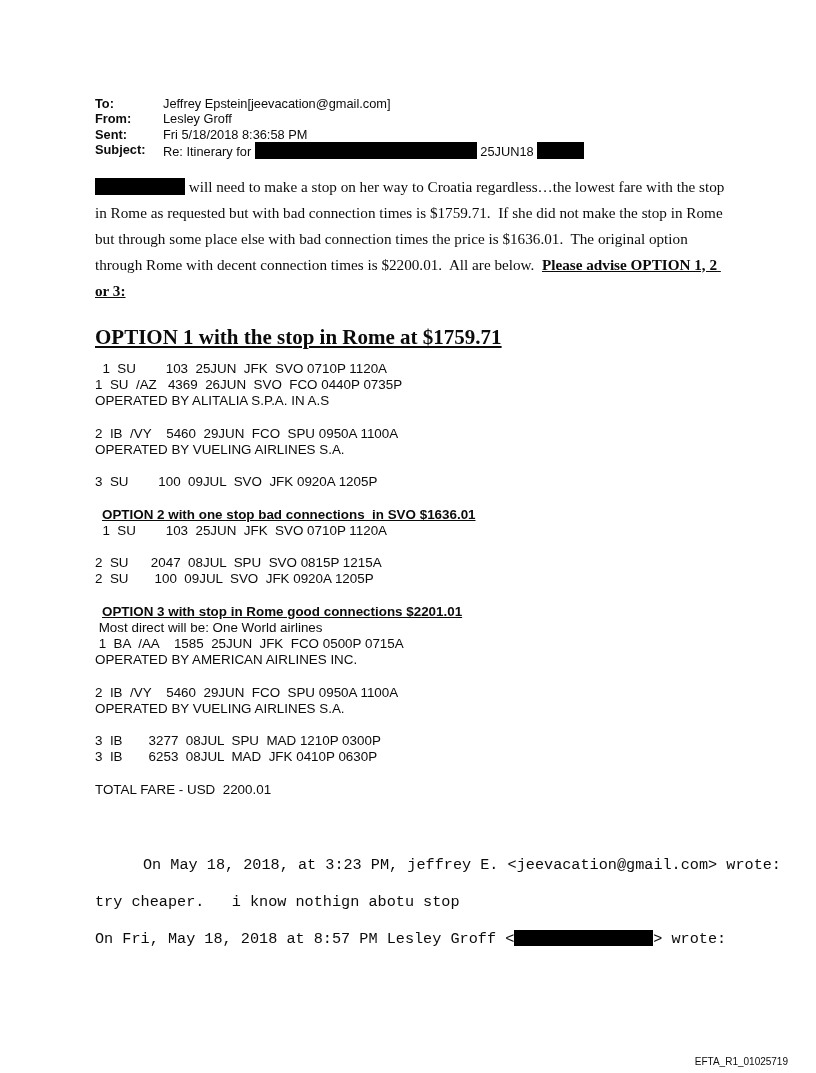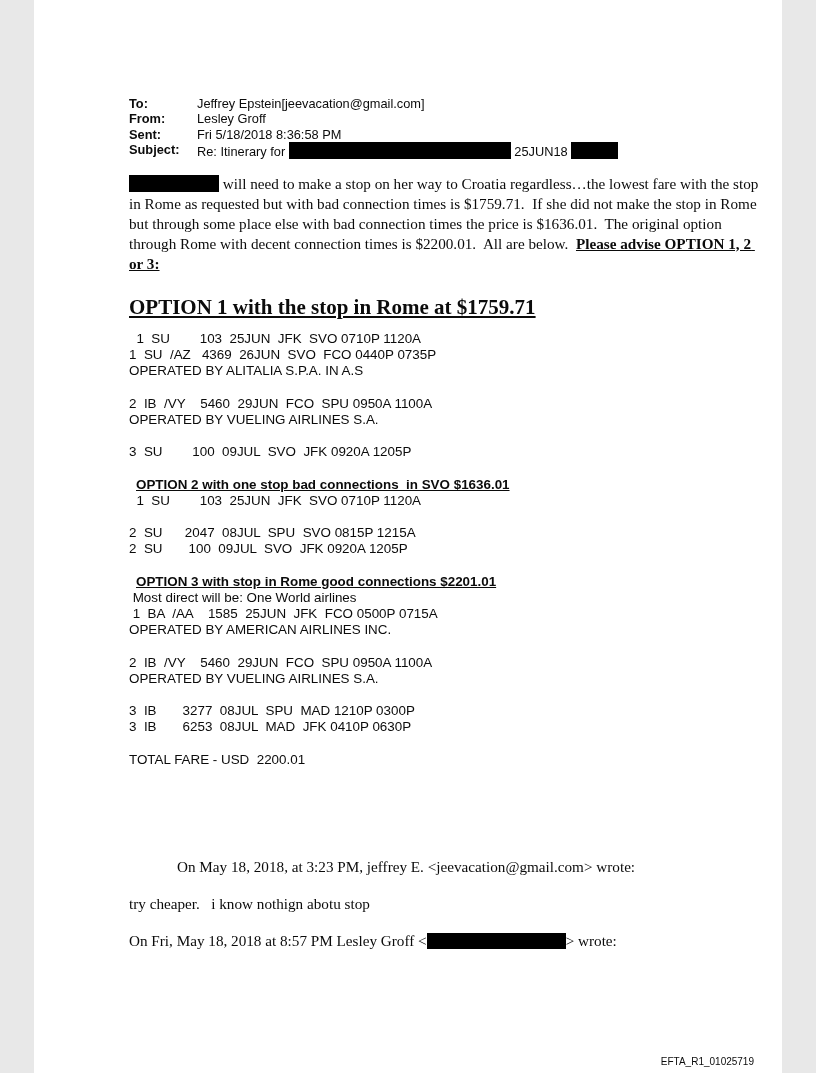--- a/index.html
+++ b/index.html
@@ -1,18 +1,18 @@
 <!DOCTYPE html>
 <html><head>
 <meta charset="utf-8">
 <style>
   html,body { margin:0; padding:0; background:#e8e8e8; }
   .page {
     position:relative;
-    width:748px; height:1073px;
+    width:816px; height:1073px;
     background:#ffffff;
     color:#0b0b0b;
     margin:0 auto;
     overflow:hidden;
   }
   .content { position:absolute; left:95px; top:96px; width:640px; }
 
   
   .hdr { font-family:"Liberation Sans", sans-serif; font-size:12.8px; line-height:15.4px; }
   .hdr-row { display:flex; white-space:pre; }
@@ -23,21 +23,21 @@
   .redact { display:inline-block; background:#000; vertical-align:-3px; }
   .redact-subj-1 { width:222px; height:17px; }
   .redact-subj-2 { width:47px; height:17px; }
   .redact-body   { width:90px; height:17px; }
   .redact-quote  { width:139px; height:16px; }
 
   
   .para {
     margin-top:14px;
     font-family:"Liberation Serif", serif;
-    font-size:15.2px; line-height:20px;
+    font-size:15.2px; line-height:26px;
     white-space:pre-wrap;
     width:640px;
   }
   .bold-underline { font-weight:bold; text-decoration:underline; }
 
   
   .opt1-heading {
     margin-top:24px;
     font-family:"Liberation Serif", serif;
     font-size:21px; font-weight:bold; text-decoration:underline;
@@ -52,22 +52,22 @@
   }
   .fl-line { white-space:pre; height:16.2px; }
   .fl-heading {
     font-weight:bold; text-decoration:underline;
     margin-left:7px; white-space:pre; height:16.2px;
   }
   .fl-gap { height:16.2px; }
 
   
   .quoted {
-    margin-top:90px;
-    font-family:Liberation Serif, serif;
+    margin-top:58px;
+    font-family:Liberation Mono, monospace;
     font-size:15.2px; line-height:18.3px;
   }
   .q-line { white-space:pre; }
   .q-indent { padding-left:48px; }
   .q-space { margin-top:18.5px; }
 
   
   .footer {
     position:absolute; right:28px; bottom:6px;
     font-family:"Liberation Sans", sans-serif;

